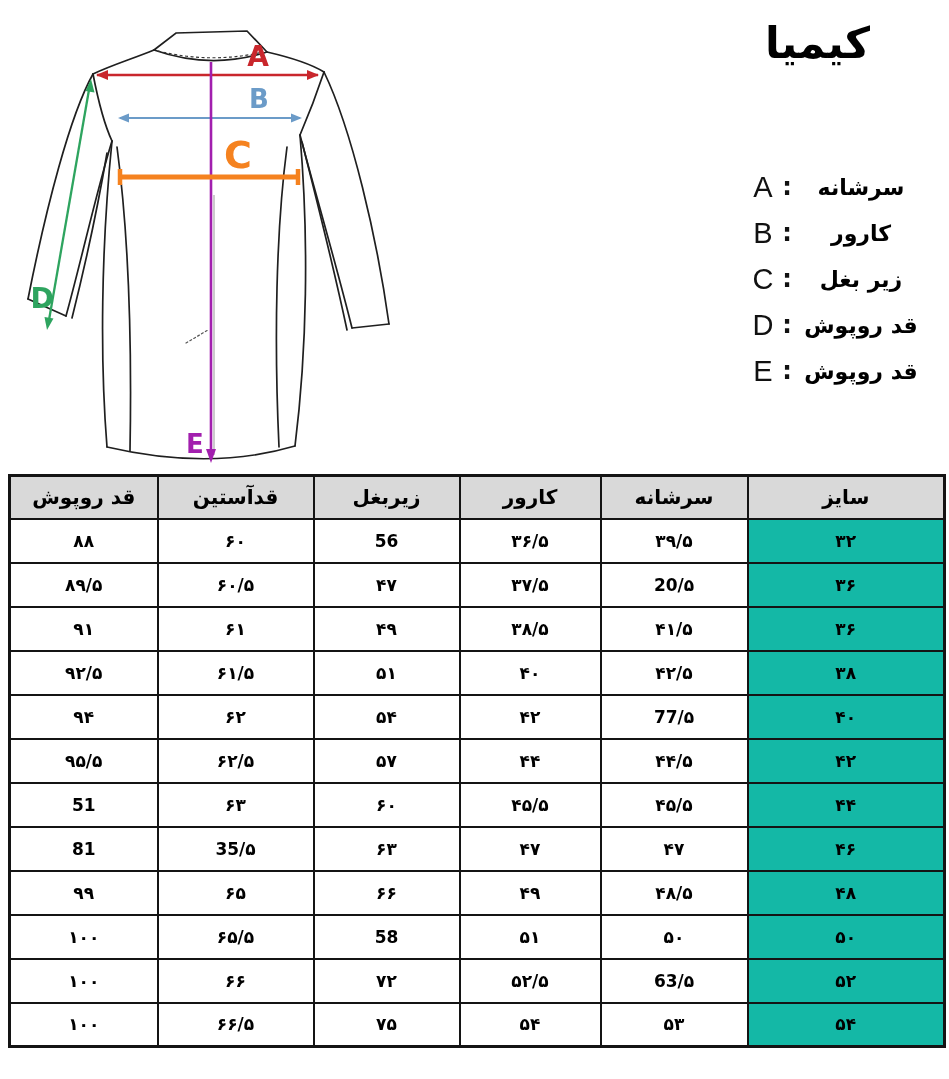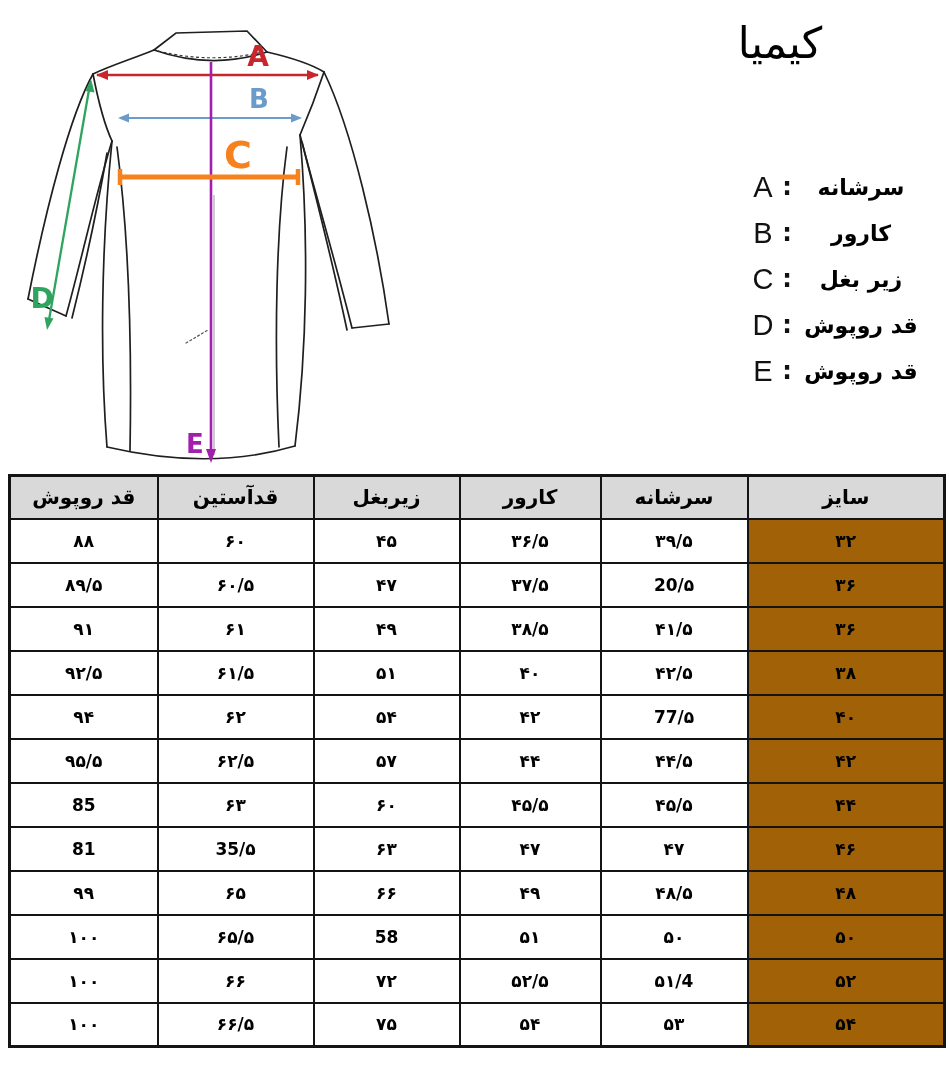--- a/index.html
+++ b/index.html
@@ -10,22 +10,21 @@
     font-family: "DejaVu Sans", sans-serif;
     color: #000;
     overflow: hidden;
   }
   .page { position: absolute; inset: 0; }
 
   
   .title {
     position: absolute;
     left: 690px; top: 18px; width: 180px;
-    text-align: center;
-    font-size: 43px; font-weight: normal;
+    font-size: 43px; font-weight: bold;
     direction: rtl;
     color: #000;
   }
 
   
   .coat {
     position: absolute;
     left: 0; top: 0;
     width: 420px; height: 470px;
   }
@@ -74,21 +73,21 @@
   .size-table th {
     height: 43px;
     background: #d9d9d9;
     font-size: 20px;
   }
   .size-table td {
     height: 44px;
     font-size: 17px;
     background: #ffffff;
   }
-  .size-table td.size-cell { background: #a16207; }
+  .size-table td.size-cell { background: #14b8a6; }
 </style>
 </head>
 <body>
 
 <div class="page">
 
   <div class="title">کیمیا</div>
 
   <svg class="coat" viewBox="0 0 420 470" aria-hidden="true">
 
@@ -203,21 +202,21 @@
           <th>زیربغل</th>
           <th>قدآستین</th>
           <th>قد روپوش</th>
         </tr>
     </thead>
     <tbody>
         <tr>
           <td class="size-cell">۳۲</td>
           <td>۳۹/۵</td>
           <td>۳۶/۵</td>
-          <td>۴۵</td>
+          <td>56</td>
           <td>۶۰</td>
           <td>۸۸</td>
         </tr>
         <tr>
           <td class="size-cell">۳۶</td>
           <td>20/۵</td>
           <td>۳۷/۵</td>
           <td>۴۷</td>
           <td>۶۰/۵</td>
           <td>۸۹/۵</td>
@@ -253,21 +252,21 @@
           <td>۵۷</td>
           <td>۶۲/۵</td>
           <td>۹۵/۵</td>
         </tr>
         <tr>
           <td class="size-cell">۴۴</td>
           <td>۴۵/۵</td>
           <td>۴۵/۵</td>
           <td>۶۰</td>
           <td>۶۳</td>
-          <td>85</td>
+          <td>51</td>
         </tr>
         <tr>
           <td class="size-cell">۴۶</td>
           <td>۴۷</td>
           <td>۴۷</td>
           <td>۶۳</td>
           <td>35/۵</td>
           <td>81</td>
         </tr>
         <tr>
@@ -281,21 +280,21 @@
         <tr>
           <td class="size-cell">۵۰</td>
           <td>۵۰</td>
           <td>۵۱</td>
           <td>58</td>
           <td>۶۵/۵</td>
           <td>۱۰۰</td>
         </tr>
         <tr>
           <td class="size-cell">۵۲</td>
-          <td>۵۱/4</td>
+          <td>63/۵</td>
           <td>۵۲/۵</td>
           <td>۷۲</td>
           <td>۶۶</td>
           <td>۱۰۰</td>
         </tr>
         <tr>
           <td class="size-cell">۵۴</td>
           <td>۵۳</td>
           <td>۵۴</td>
           <td>۷۵</td>

